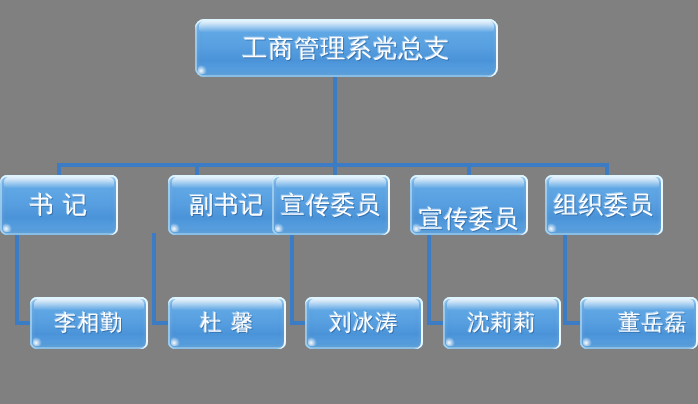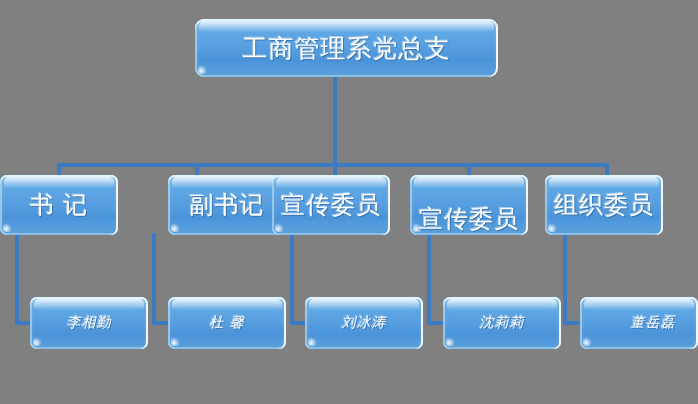--- a/index.html
+++ b/index.html
@@ -95,21 +95,21 @@
   .node-role { top: 175px; width: 118px; height: 60px; }
   .node-role .label { font-size: 24px; }
   .role-0 { left: 0px; }
   .role-1 { left: 138px; margin-left: 30px; }
   .role-2 { left: 272px; }
   .role-3 { left: 410px; align-items: flex-end; }
   .role-4 { left: 545px; }
 
   
   .node-name { top: 297px; width: 118px; height: 52px; }
-  .node-name .label { font-size: 14px; font-style: italic; }
+  .node-name .label { font-size: 22px; }
   .name-0 { left: 30px; }
   .name-1 { left: 168px; }
   .name-2 { left: 305px; }
   .name-3 { left: 443px; justify-content: center; }
   .name-4 { left: 580px; padding-left: 28px; }
 </style>
 </head>
 <body>
 
 <div id="chart">

